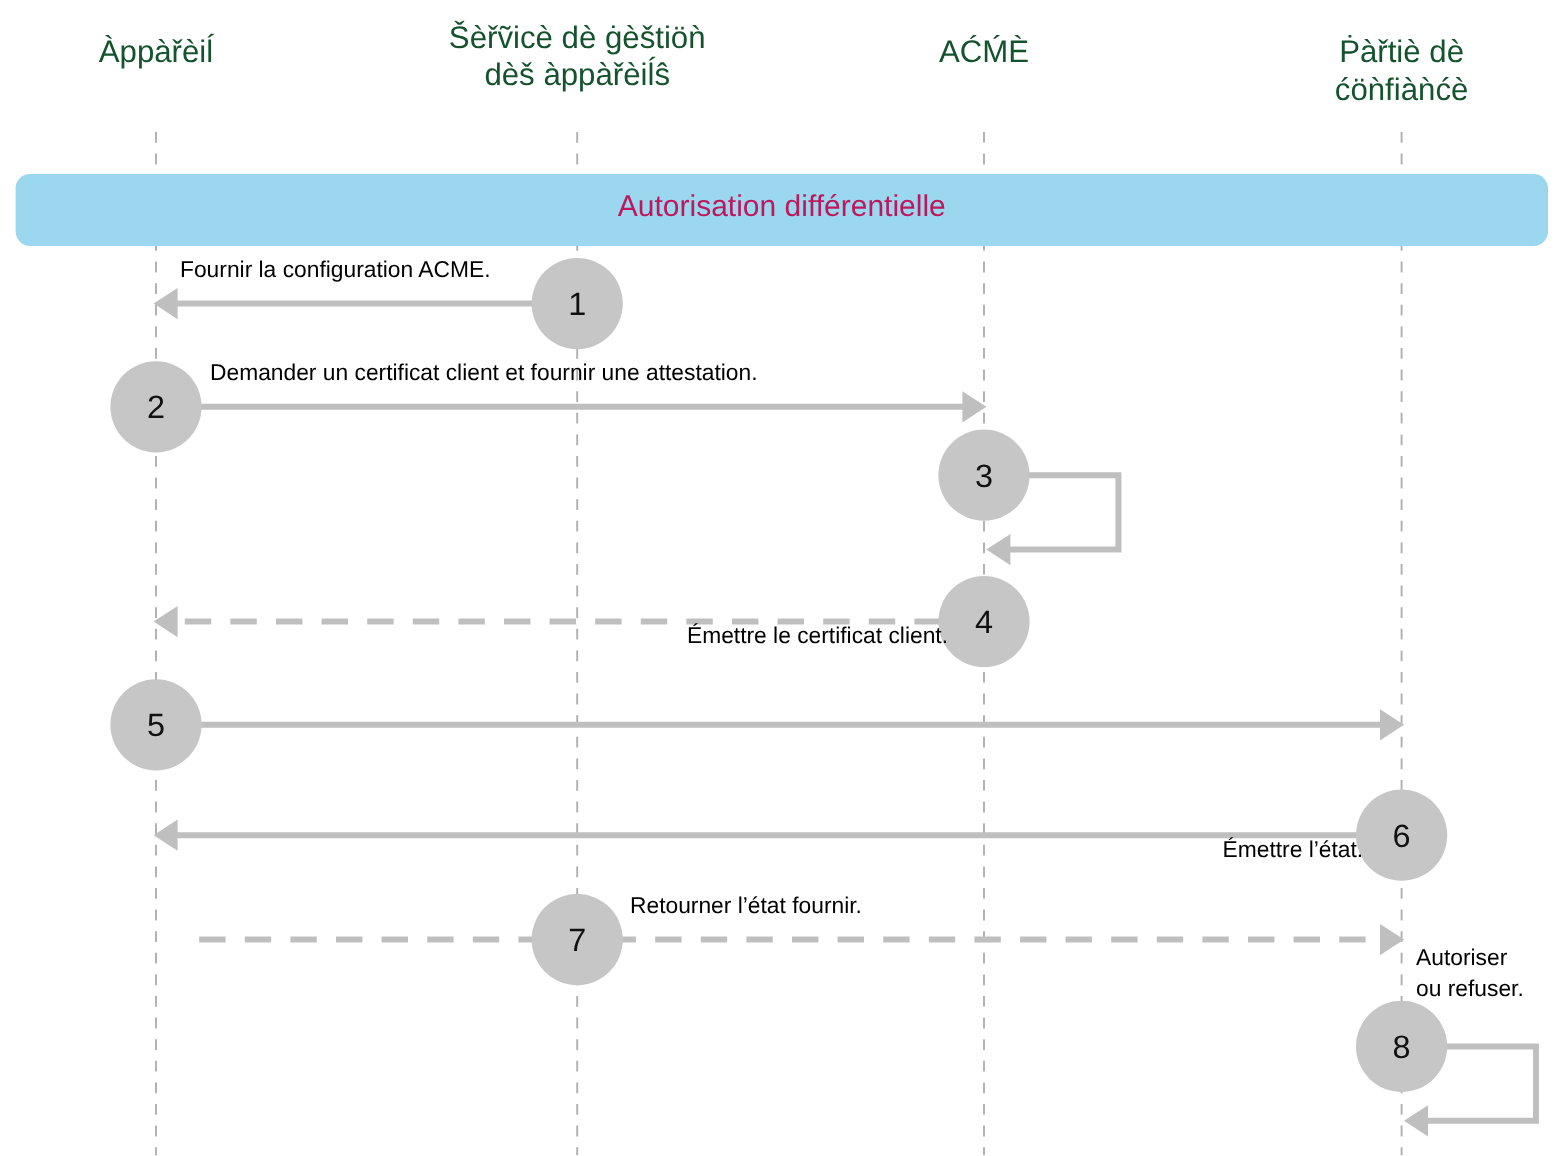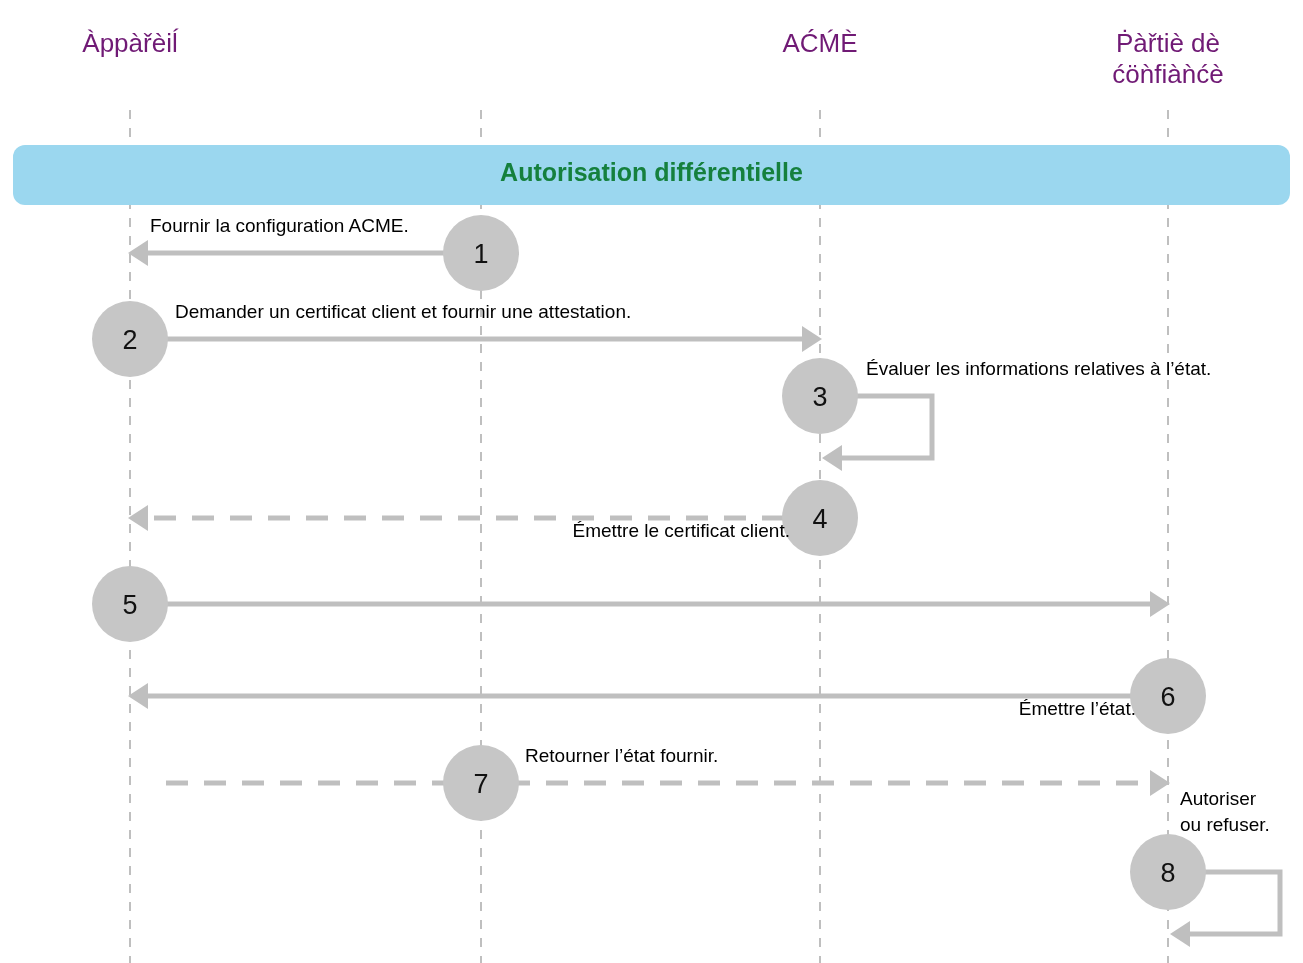--- a/index.html
+++ b/index.html
@@ -1,24 +1,24 @@
 <!DOCTYPE html>
 <html><head>
 <meta charset="utf-8">
 <style>
   html,body{margin:0;padding:0;background:#ffffff;}
   body{font-family:"Liberation Sans","DejaVu Sans",sans-serif;}
   #stage{position:relative;width:1303px;height:963px;background:#fff;overflow:hidden;}
   #svgroot{position:absolute;left:0;top:0;width:1303px;height:963px;}
 
-  .hdr{position:absolute;text-align:center;font-size:26px;color:#701a75;line-height:1.20;
+  .hdr{position:absolute;text-align:center;font-size:26px;color:#14532d;line-height:1.20;
        transform:translateX(-50%);white-space:pre-line;}
 
   .banner-label{position:absolute;left:0;top:158px;width:1303px;text-align:center;
-       font-size:25px;color:#15803d;font-weight:bold;}
+       font-size:25px;color:#be185d;}
 
   .num{position:absolute;font-size:27px;color:#111;transform:translate(-50%,-50%);
        text-align:center;}
 
   .msg{position:absolute;font-size:19px;color:#000;white-space:nowrap;}
   .msg.r{transform:translateX(-100%);margin-top:40px;}
   .note{position:absolute;font-size:19px;color:#000;line-height:1.35;white-space:pre-line;}
 </style>
 </head>
 <body>
@@ -60,29 +60,30 @@
         <circle cx="820" cy="396" r="38" fill="#C6C6C6"></circle>
         <circle cx="820" cy="518" r="38" fill="#C6C6C6"></circle>
         <circle cx="130" cy="604" r="38" fill="#C6C6C6"></circle>
         <circle cx="1168" cy="696" r="38" fill="#C6C6C6"></circle>
         <circle cx="481" cy="783" r="38" fill="#C6C6C6"></circle>
         <circle cx="1168" cy="872" r="38" fill="#C6C6C6"></circle>
       </g>
   </svg>
 
   <div class="hdr" style="left: 130px; top: 28px;">Àppàřèiĺ</div>
+  <div class="hdr" style="left: 481px; top: 16px;">Šèřṽicè dè ġèštiöǹ
+dèš àppàřèiĺŝ</div>
   <div class="hdr" style="left: 820px; top: 28px;">AĆḾÈ</div>
   <div class="hdr" style="left: 1168px; top: 28px;">Ṗàřtiè dè
 ćöǹfiàǹćè</div>
 
   <div class="banner-label">Autorisation différentielle</div>
 
   <div class="msg" style="left: 150px; top: 215px;">Fournir la configuration ACME.</div>
   <div class="msg" style="left: 175px; top: 301px;">Demander un certificat client et fournir une attestation.</div>
-  <div class="msg" style="left: 866px; top: 358px;">Évaluer les informations relatives à l’état.</div>
   <div class="msg r" style="left: 790px; top: 480px;">Émettre le certificat client.</div>
   <div class="msg r" style="left: 1136px; top: 658px;">Émettre l’état.</div>
   <div class="msg" style="left: 525px; top: 745px;">Retourner l’état fournir.</div>
 
   <div class="num" style="left: 481px; top: 254px;">1</div>
   <div class="num" style="left: 130px; top: 340px;">2</div>
   <div class="num" style="left: 820px; top: 397px;">3</div>
   <div class="num" style="left: 820px; top: 519px;">4</div>
   <div class="num" style="left: 130px; top: 605px;">5</div>
   <div class="num" style="left: 1168px; top: 697px;">6</div>

